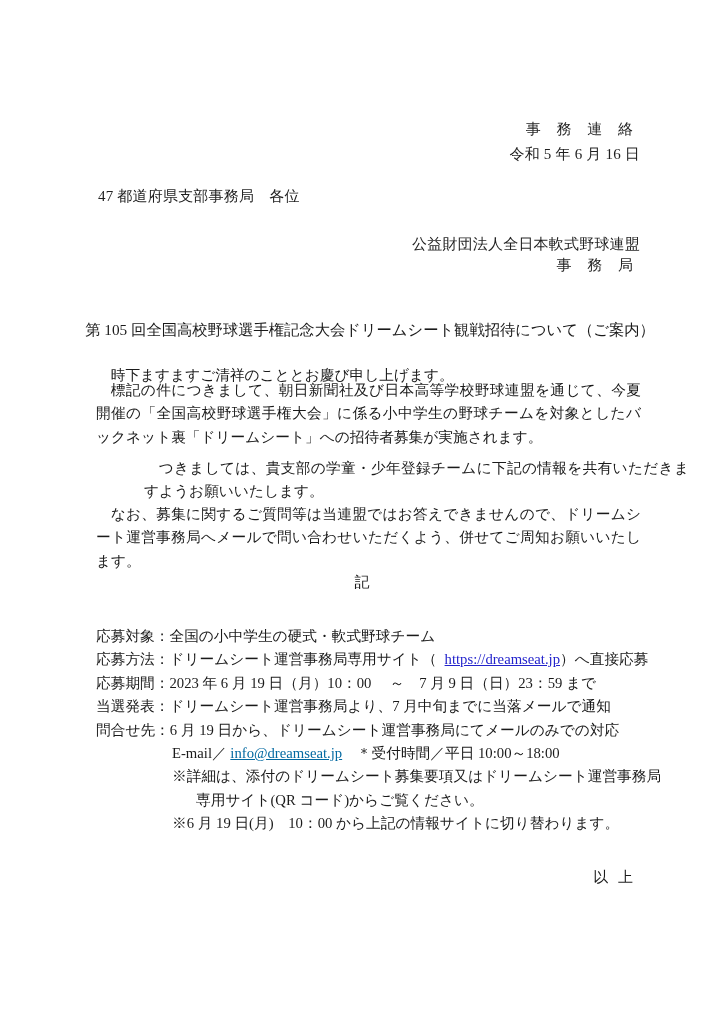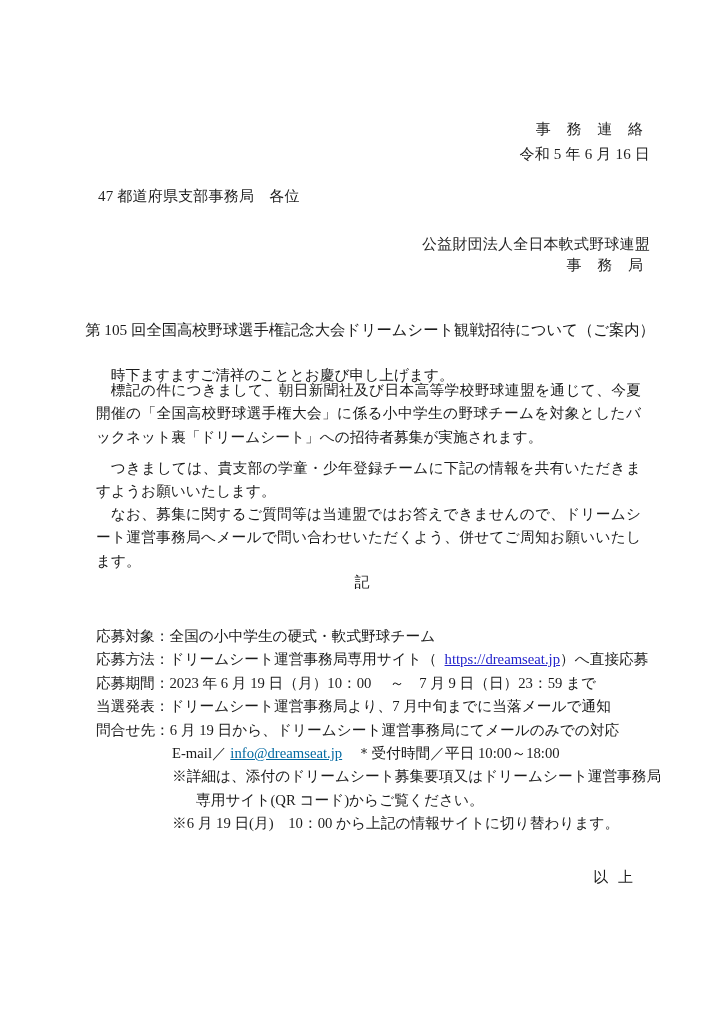--- a/index.html
+++ b/index.html
@@ -28,21 +28,21 @@
     position: absolute;
     white-space: pre;
     font-size: 15px;
     line-height: 1;
     letter-spacing: 0.2px;
     color: #1f1f1f;
   }
 
   .right-block {
     position: absolute;
-    right: 74px;
+    right: 84px;
     text-align: right;
   }
 
   .spaced {
     letter-spacing: 6px;
     padding-right: 1px;
   }
 
   .center-line {
     position: absolute;
@@ -140,21 +140,21 @@
   <div class="title-line" style="top:320px;padding-left:16px;">第 105 回全国高校野球選手権記念大会ドリームシート観戦招待について（ご案内）</div>
 
   <div class="body-block" style="top:364px;">
     <p class="indent1">時下ますますご清祥のこととお慶び申し上げます。</p>
   </div>
 
   <div class="body-block" style="top:379px;">
     <p class="indent1">標記の件につきまして、朝日新聞社及び日本高等学校野球連盟を通じて、今夏開催の「全国高校野球選手権大会」に係る小中学生の野球チームを対象としたバックネット裏「ドリームシート」への招待者募集が実施されます。</p>
   </div>
 
-  <div class="body-block" style="top:457px;">
+  <div class="body-block" style="top:457px;margin-left:48px;">
     <p class="indent1">つきましては、貴支部の学童・少年登録チームに下記の情報を共有いただきますようお願いいたします。</p>
   </div>
 
   <div class="body-block" style="top:503px;">
     <p class="indent1">なお、募集に関するご質問等は当連盟ではお答えできませんので、ドリームシート運営事務局へメールで問い合わせいただくよう、併せてご周知お願いいたします。</p>
   </div>
 
 
   <div class="center-line" style="top:573px;">記</div>
 

